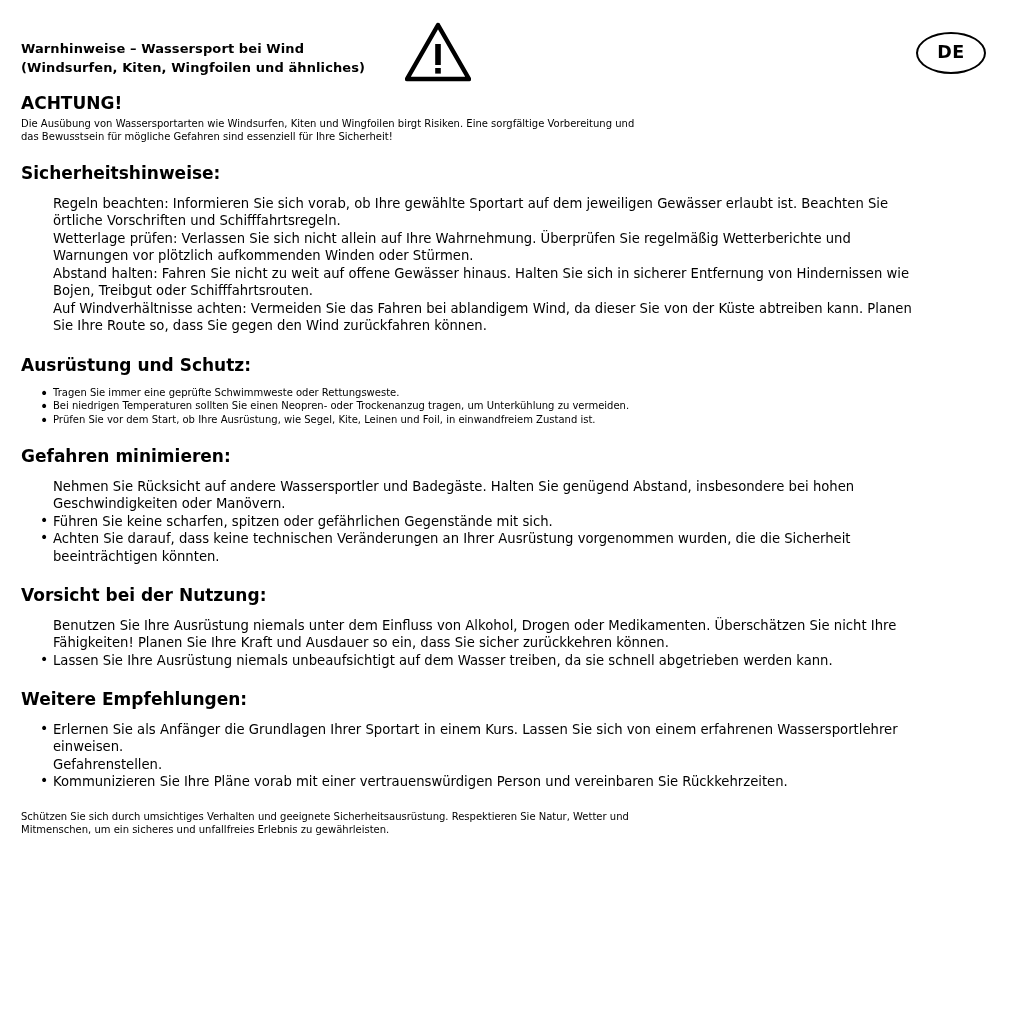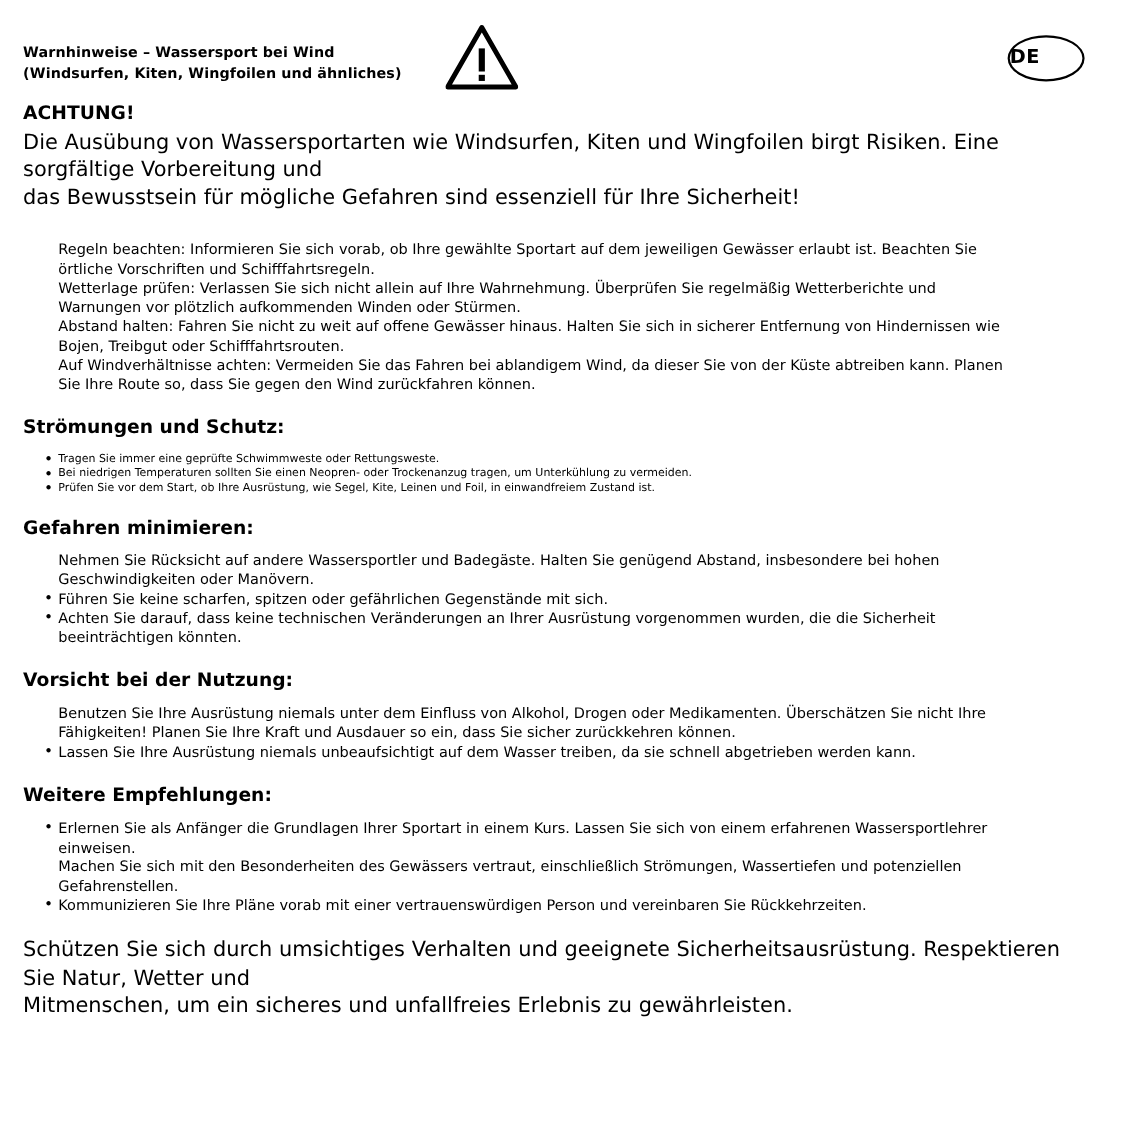--- a/index.html
+++ b/index.html
@@ -49,38 +49,38 @@
   .country-badge {
     position: absolute;
     right: 0px;
     top: -6px;
     width: 66px;
     height: 38px;
     border: 2.5px solid #000;
     border-radius: 50%;
     display: flex;
     align-items: center;
-    justify-content: flex-start;
+    justify-content: center;
     font-weight: bold;
     font-size: 17.5px;
     letter-spacing: 0.5px;
   }
 
   
   .block {
     margin: 0;
   }
   .sec-head {
     font-weight: bold;
     font-size: 17px;
     margin: 0 0 2px 0;
   }
   .para {
     margin: 0;
-    font-size: 19px;
+    font-size: 10px;
     line-height: 1.325;
   }
   .gap-lg { height: 19px; }
   .gap-sm { height: 8px; }
 
   ul.list {
     list-style: none;
     margin: 0;
     padding: 0 0 0 20px;
   }
@@ -141,20 +141,21 @@
 
   <div class="block">
     <div class="sec-head">ACHTUNG!</div>
     <div class="para">Die Ausübung von Wassersportarten wie Windsurfen, Kiten und Wingfoilen birgt Risiken. Eine sorgfältige Vorbereitung und</div>
     <div class="para">das Bewusstsein für mögliche Gefahren sind essenziell für Ihre Sicherheit!</div>
   </div>
 
   <div class="gap-lg"></div>
 
   <div class="block">
+    <div class="sec-head">Sicherheitshinweise:</div>
     <div class="gap-sm"></div>
     <div class="indent-block">
       <div class="item">
         <div>Regeln beachten: Informieren Sie sich vorab, ob Ihre gewählte Sportart auf dem jeweiligen Gewässer erlaubt ist. Beachten Sie</div>
         <div>örtliche Vorschriften und Schifffahrtsregeln.</div>
       </div>
       <div class="item">
         <div>Wetterlage prüfen: Verlassen Sie sich nicht allein auf Ihre Wahrnehmung. Überprüfen Sie regelmäßig Wetterberichte und</div>
         <div>Warnungen vor plötzlich aufkommenden Winden oder Stürmen.</div>
       </div>
@@ -165,21 +166,21 @@
       <div class="item">
         <div>Auf Windverhältnisse achten: Vermeiden Sie das Fahren bei ablandigem Wind, da dieser Sie von der Küste abtreiben kann. Planen</div>
         <div>Sie Ihre Route so, dass Sie gegen den Wind zurückfahren können.</div>
       </div>
     </div>
   </div>
 
   <div class="gap-lg"></div>
 
   <div class="block">
-    <div class="sec-head">Strömungen und Schutz:</div>
+    <div class="sec-head">Ausrüstung und Schutz:</div>
     <div class="gap-sm"></div>
     <ul class="list">
       <li class="bulleted">
         <div>Tragen Sie immer eine geprüfte Schwimmweste oder Rettungsweste.</div>
       </li>
       <li class="bulleted">
         <div>Bei niedrigen Temperaturen sollten Sie einen Neopren- oder Trockenanzug tragen, um Unterkühlung zu vermeiden.</div>
       </li>
       <li class="bulleted">
         <div>Prüfen Sie vor dem Start, ob Ihre Ausrüstung, wie Segel, Kite, Leinen und Foil, in einwandfreiem Zustand ist.</div>
@@ -227,21 +228,20 @@
 
   <div class="block">
     <div class="sec-head">Weitere Empfehlungen:</div>
     <div class="gap-sm"></div>
     <div class="indent-block">
       <div class="item bulleted">
         <div>Erlernen Sie als Anfänger die Grundlagen Ihrer Sportart in einem Kurs. Lassen Sie sich von einem erfahrenen Wassersportlehrer</div>
         <div>einweisen.</div>
       </div>
       <div class="item">
-        <div>Machen Sie sich mit den Besonderheiten des Gewässers vertraut, einschließlich Strömungen, Wassertiefen und potenziellen</div>
         <div>Gefahrenstellen.</div>
       </div>
       <div class="item bulleted">
         <div>Kommunizieren Sie Ihre Pläne vorab mit einer vertrauenswürdigen Person und vereinbaren Sie Rückkehrzeiten.</div>
       </div>
     </div>
   </div>
 
   <div class="gap-lg"></div>
 

